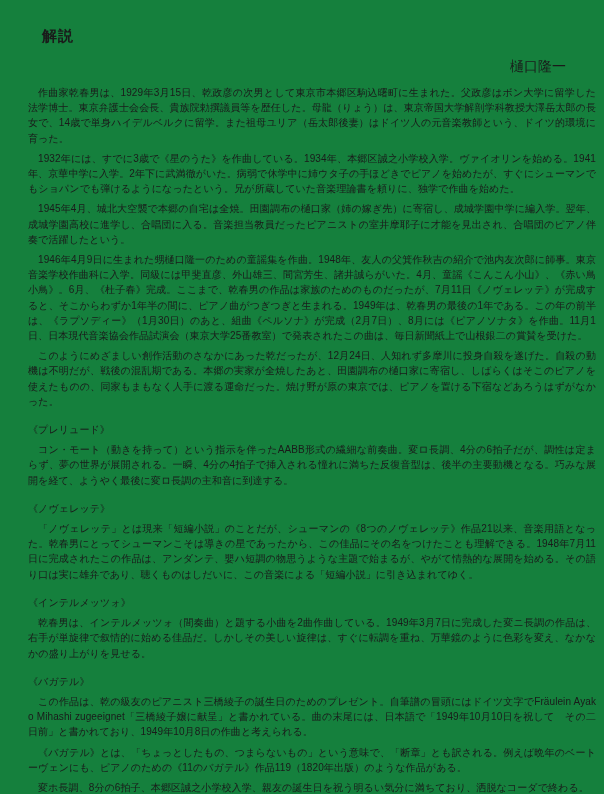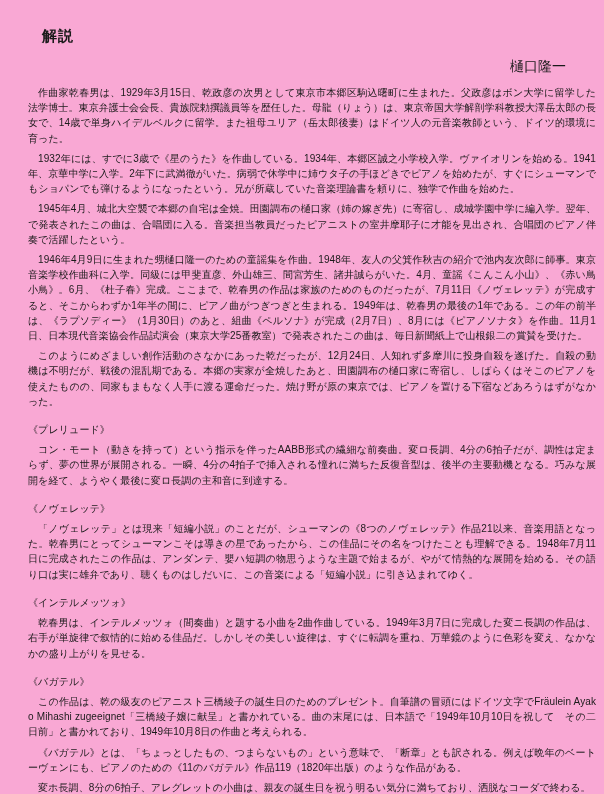--- a/index.html
+++ b/index.html
@@ -5,21 +5,21 @@
   html, body {
     margin: 0;
     padding: 0;
     background: #ffffff;
   }
   .page {
     position: relative;
     width: 604px;
     height: 794px;
     box-sizing: border-box;
-    background: #f9a8d4;
+    background: #15803d;
     color: #1a1a1a;
     padding: 27px 8px 20px 28px;
     overflow: hidden;
     font-family: "Liberation Sans", "DejaVu Sans", sans-serif;
   }
   .title {
     font-size: 15px;
     line-height: 18px;
     font-weight: 600;
     letter-spacing: 1px;
@@ -50,27 +50,27 @@
 </style>
 </head>
 <body style="background: rgb(255, 255, 255);">
 
 <div class="page" style="color: rgb(26, 26, 26);">
   <h1 class="title">解説</h1>
   <div class="author">樋口隆一</div>
   <div class="doc-body">
       <p class="para">作曲家乾春男は、1929年3月15日、乾政彦の次男として東京市本郷区駒込曙町に生まれた。父政彦はボン大学に留学した法学博士。東京弁護士会会長、貴族院勅撰議員等を歴任した。母龍（りょう）は、東京帝国大学解剖学科教授大澤岳太郎の長女で、14歳で単身ハイデルベルクに留学。また祖母ユリア（岳太郎後妻）はドイツ人の元音楽教師という、ドイツ的環境に育った。</p>
       <p class="para">1932年には、すでに3歳で《星のうた》を作曲している。1934年、本郷区誠之小学校入学。ヴァイオリンを始める。1941年、京華中学に入学。2年下に武満徹がいた。病弱で休学中に姉ウタ子の手ほどきでピアノを始めたが、すぐにシューマンでもショパンでも弾けるようになったという。兄が所蔵していた音楽理論書を頼りに、独学で作曲を始めた。</p>
-      <p class="para">1945年4月、城北大空襲で本郷の自宅は全焼。田園調布の樋口家（姉の嫁ぎ先）に寄宿し、成城学園中学に編入学。翌年、で発表されたこの曲は、合唱団に入る。音楽担当教員だったピアニストの室井摩耶子に才能を見出され、合唱団のピアノ伴奏で活躍したという。</p>
+      <p class="para">1945年4月、城北大空襲で本郷の自宅は全焼。田園調布の樋口家（姉の嫁ぎ先）に寄宿し、成城学園中学に編入学。翌年、成城学園高校に進学し、合唱団に入る。音楽担当教員だったピアニストの室井摩耶子に才能を見出され、合唱団のピアノ伴奏で活躍したという。</p>
       <p class="para">1946年4月9日に生まれた甥樋口隆一のための童謡集を作曲。1948年、友人の父箕作秋吉の紹介で池内友次郎に師事。東京音楽学校作曲科に入学。同級には甲斐直彦、外山雄三、間宮芳生、諸井誠らがいた。4月、童謡《こんこん小山》、《赤い鳥小鳥》。6月、《杜子春》完成。ここまで、乾春男の作品は家族のためのものだったが、7月11日《ノヴェレッテ》が完成すると、そこからわずか1年半の間に、ピアノ曲がつぎつぎと生まれる。1949年は、乾春男の最後の1年である。この年の前半は、《ラプソディー》（1月30日）のあと、組曲《ペルソナ》が完成（2月7日）、8月には《ピアノソナタ》を作曲。11月1日、日本現代音楽協会作品試演会（東京大学25番教室）で発表されたこの曲は、毎日新聞紙上で山根銀二の賞賛を受けた。</p>
       <p class="para">このようにめざましい創作活動のさなかにあった乾だったが、12月24日、人知れず多摩川に投身自殺を遂げた。自殺の動機は不明だが、戦後の混乱期である。本郷の実家が全焼したあと、田園調布の樋口家に寄宿し、しばらくはそこのピアノを使えたものの、同家もまもなく人手に渡る運命だった。焼け野が原の東京では、ピアノを置ける下宿などあろうはずがなかった。</p>
       <p class="heading">《プレリュード》</p>
       <p class="para">コン・モート（動きを持って）という指示を伴ったAABB形式の繊細な前奏曲。変ロ長調、4分の6拍子だが、調性は定まらず、夢の世界が展開される。一瞬、4分の4拍子で挿入される憧れに満ちた反復音型は、後半の主要動機となる。巧みな展開を経て、ようやく最後に変ロ長調の主和音に到達する。</p>
       <p class="heading">《ノヴェレッテ》</p>
       <p class="para">「ノヴェレッテ」とは現来「短編小説」のことだが、シューマンの《8つのノヴェレッテ》作品21以来、音楽用語となった。乾春男にとってシューマンこそは導きの星であったから、この佳品にその名をつけたことも理解できる。1948年7月11日に完成されたこの作品は、アンダンテ、嬰ハ短調の物思うような主題で始まるが、やがて情熱的な展開を始める。その語り口は実に雄弁であり、聴くものはしだいに、この音楽による「短編小説」に引き込まれてゆく。</p>
       <p class="heading">《インテルメッツォ》</p>
       <p class="para">乾春男は、インテルメッツォ（間奏曲）と題する小曲を2曲作曲している。1949年3月7日に完成した変ニ長調の作品は、右手が単旋律で叙情的に始める佳品だ。しかしその美しい旋律は、すぐに転調を重ね、万華鏡のように色彩を変え、なかなかの盛り上がりを見せる。</p>
       <p class="heading">《バガテル》</p>
       <p class="para">この作品は、乾の級友のピアニスト三橋綾子の誕生日のためのプレゼント。自筆譜の冒頭にはドイツ文字でFräulein Ayako Mihashi zugeeignet「三橋綾子嬢に献呈」と書かれている。曲の末尾には、日本語で「1949年10月10日を祝して　その二日前」と書かれており、1949年10月8日の作曲と考えられる。</p>
       <p class="para">《バガテル》とは、「ちょっとしたもの、つまらないもの」という意味で、「断章」とも訳される。例えば晩年のベートーヴェンにも、ピアノのための《11のバガテル》作品119（1820年出版）のような作品がある。</p>
-      <p class="para">変ホ長調、8分の6拍子、アレグレットの小曲は、親友の誕生日を祝う明るい気分に満ちており、洒脱なコーダで終わる。</p>
+      <p class="para">変ホ長調、8分の6拍子、本郷区誠之小学校入学、親友の誕生日を祝う明るい気分に満ちており、洒脱なコーダで終わる。</p>
     </div>
 </div>
 
 </body></html>

